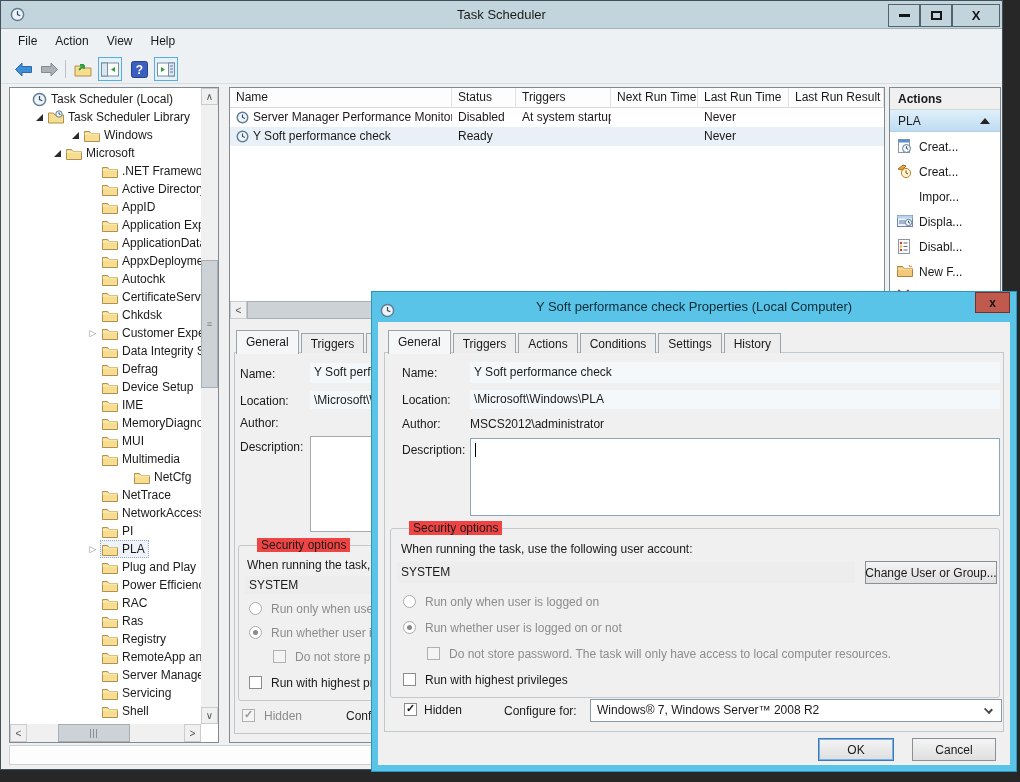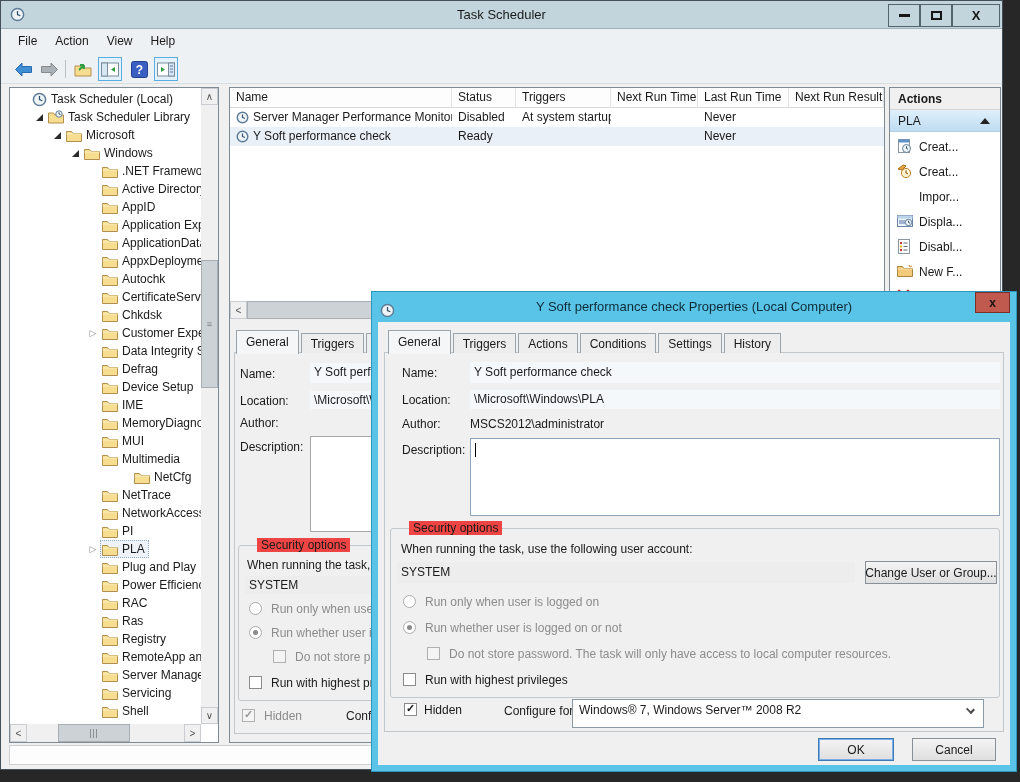--- a/index.html
+++ b/index.html
@@ -209,46 +209,46 @@
             <span class="ticon">
               <svg width="16" height="14" viewBox="0 0 16 14">
                 <path d="M.5 3 h5 l1.4 2 H15.5 v8 H.5 z" fill="#f7dd8f" stroke="#b38f4f"></path>
                 <circle cx="11" cy="4" r="3.2" fill="#eef3f6" stroke="#5f7d99"></circle>
                 <path d="M11 2.3 V4 L12.4 4.6" stroke="#2e4d6b" fill="none"></path>
               </svg>
             </span>
             <span class="tlabel">Task Scheduler Library</span>
           </span>
         </div>
+        <div class="tree-row" style="padding-left: 58px;">
+          <span class="expander">
+            <i class="tri-open"></i>
+          </span>
+          <span class="grp">
+            <span class="ticon">
+              <svg width="16" height="13" viewBox="0 0 16 13">
+                <path d="M.5 2.5 h5 l1.4 2 H15.5 v8 H.5 z" fill="#f7dd8f" stroke="#b38f4f"></path>
+                <path d="M.5 5 H15.5" stroke="#fdf0c4"></path>
+              </svg>
+            </span>
+            <span class="tlabel">Windows</span>
+          </span>
+        </div>
         <div class="tree-row" style="padding-left: 40px;">
           <span class="expander">
             <i class="tri-open"></i>
           </span>
           <span class="grp">
             <span class="ticon">
               <svg width="16" height="13" viewBox="0 0 16 13">
                 <path d="M.5 2.5 h5 l1.4 2 H15.5 v8 H.5 z" fill="#f7dd8f" stroke="#b38f4f"></path>
                 <path d="M.5 5 H15.5" stroke="#fdf0c4"></path>
               </svg>
             </span>
             <span class="tlabel">Microsoft</span>
-          </span>
-        </div>
-        <div class="tree-row" style="padding-left: 58px;">
-          <span class="expander">
-            <i class="tri-open"></i>
-          </span>
-          <span class="grp">
-            <span class="ticon">
-              <svg width="16" height="13" viewBox="0 0 16 13">
-                <path d="M.5 2.5 h5 l1.4 2 H15.5 v8 H.5 z" fill="#f7dd8f" stroke="#b38f4f"></path>
-                <path d="M.5 5 H15.5" stroke="#fdf0c4"></path>
-              </svg>
-            </span>
-            <span class="tlabel">Windows</span>
           </span>
         </div>
         <div class="tree-row" style="padding-left: 76px;">
           <span class="expander"></span>
           <span class="grp">
             <span class="ticon">
               <svg width="16" height="13" viewBox="0 0 16 13">
                 <path d="M.5 2.5 h5 l1.4 2 H15.5 v8 H.5 z" fill="#f7dd8f" stroke="#b38f4f"></path>
                 <path d="M.5 5 H15.5" stroke="#fdf0c4"></path>
               </svg>
@@ -634,21 +634,21 @@
   </div>
 
   <div class="a" id="middle-pane">
     <div class="a" id="list-area">
       <div class="a" id="list-header">
           <div class="col" style="width: 222px;">Name</div>
           <div class="col" style="width: 64px;">Status</div>
           <div class="col" style="width: 95px;">Triggers</div>
           <div class="col" style="width: 87px;">Next Run Time</div>
           <div class="col" style="width: 91px;">Last Run Time</div>
-          <div class="col" style="width: 95px;">Next Run Result</div>
+          <div class="col" style="width: 95px;">Last Run Result</div>
         </div>
       <div class="a" style="left:0;top:20px;width:654px;">
           <div class="task-row">
             <div class="cell" style="width: 222px;">
               <span class="ticon">
                 <svg width="13" height="13" viewBox="0 0 16 16">
                   <circle cx="8" cy="8" r="6.5" fill="#eef3f6" stroke="#5f7d99" stroke-width="1.8"></circle>
                   <path d="M8 4.3 V8 L11 9.3" stroke="#2e4d6b" stroke-width="1.4" fill="none"></path>
                 </svg>
               </span>
@@ -866,21 +866,21 @@
       <div class="a fld-label gray" style="left:34px;top:92px;">Run whether user is logged on or not</div>
       <span class="a cbox dim" style="left:36px;top:118px;"></span>
       <div class="a fld-label gray" style="left:58px;top:118px;">Do not store password.  The task will only have access to local computer resources.</div>
       <span class="a cbox" style="left:12px;top:144px;"></span>
       <div class="a fld-label" style="left:34px;top:144px;">Run with highest privileges</div>
     </div>
 
     <span class="a cbox chk" style="left:26px;top:381px;"></span>
     <div class="a fld-label" style="left:46px;top:381px;">Hidden</div>
     <div class="a fld-label" style="left:126px;top:382px;">Configure for:</div>
-    <div class="a combo" style="left:194px;top:377px;width:412px;height:29px;">
+    <div class="a combo" style="left:212px;top:377px;width:412px;height:23px;">
       <span>Windows® 7, Windows Server™ 2008 R2</span>
       <span class="a chev" style="right:9px;top:6px;"></span>
     </div>
 
     <div class="a btn focus" style="left:440px;top:416px;width:76px;height:23px;">OK</div>
     <div class="a btn" style="left:534px;top:416px;width:84px;height:23px;">Cancel</div>
   </div>
 </div>
 
 </body></html>

